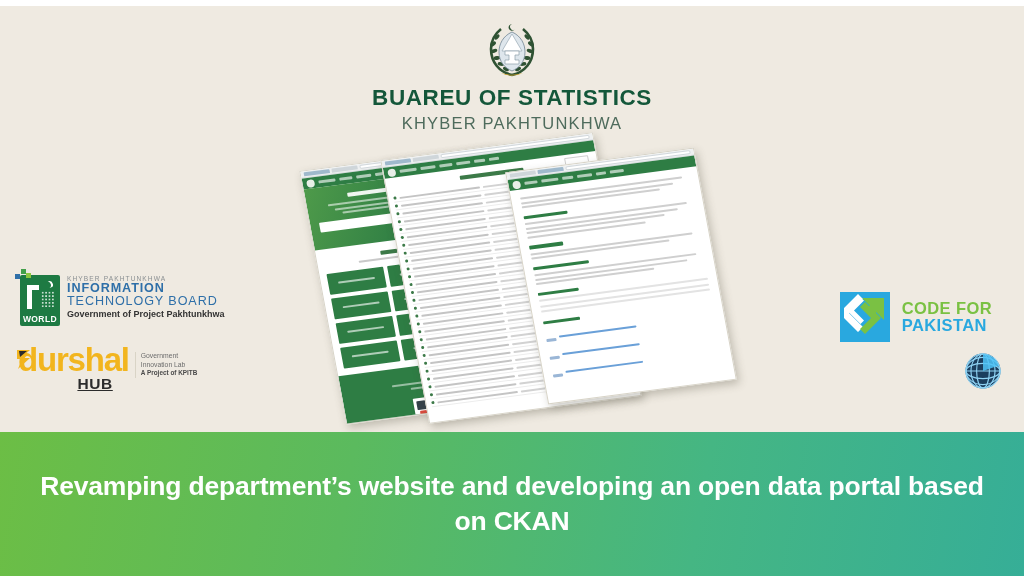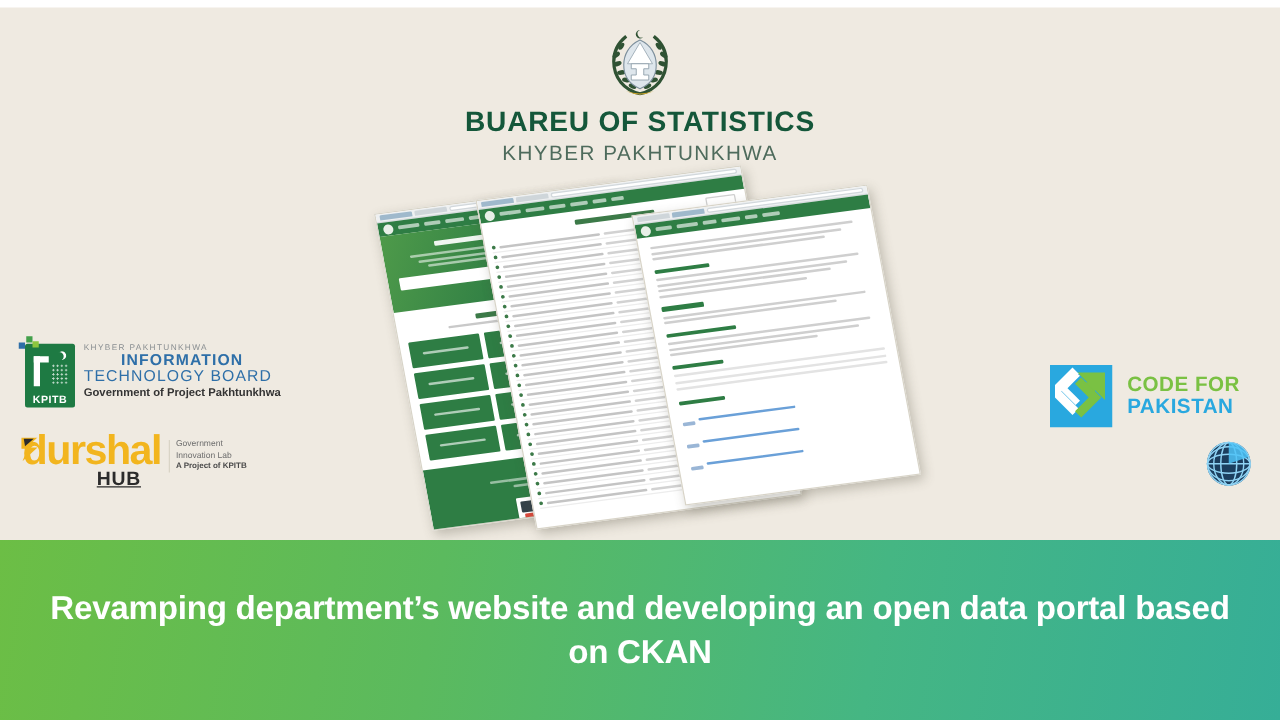--- a/index.html
+++ b/index.html
@@ -121,21 +121,21 @@
   .kpitb-f { position:absolute; left:13px; top:17px; width:13px; height:24px; }
   .kpitb-f::before{content:"";position:absolute;left:0;top:0;width:5px;height:24px;background:#fff;}
   .kpitb-f::after{content:"";position:absolute;left:0;top:0;width:12px;height:5px;background:#fff;}
   .kpitb-star { position:absolute; right:7px; top:13px; width:7px; height:7px;
                 border-radius:50%; box-shadow:inset -2.2px 0 0 #fff; transform:rotate(-18deg); }
   .kpitb-grid { position:absolute; right:5px; top:23px; width:14px; height:16px;
                 background-image:radial-gradient(rgba(255,255,255,.75) 35%, transparent 36%);
                 background-size:3.4px 3.4px; }
   .kpitb-txt { line-height:1.06; }
   .kpitb-t1 { font-size:6.6px; color:#8a8f92; letter-spacing:1.1px; }
-  .kpitb-t2 { font-size:12.6px; font-weight:bold; color:#2E6FA8; letter-spacing:.9px;text-align:center; }
+  .kpitb-t2 { font-size:12.6px; font-weight:bold; color:#2E6FA8; letter-spacing:.9px; }
   .kpitb-t3 { font-size:12.6px; font-weight:normal; color:#2E6FA8; letter-spacing:.9px; }
   .kpitb-t4 { font-size:9px; font-weight:bold; color:#333; letter-spacing:0; margin-top:1px; }
 
   .logo-durshal { position:absolute; left:18px; top:344px; display:flex; align-items:flex-start; gap:6px; }
   .dur-main { position:relative; }
   .dur-word { font-size:33px; font-weight:bold; color:#F2B51E; letter-spacing:-1.2px; line-height:.96; }
   .dur-arrow { position:absolute; left:-1px; top:6px; width:17px; height:19px; }
   .dur-hub { font-size:15.5px; font-weight:bold; color:#2b2b2b; letter-spacing:.6px;
              text-align:right; margin-top:-1px; padding-right:16px;text-decoration:underline; }
   .dur-side { border-left:1px solid #d9d4c6; padding-left:5px; margin-top:8px; line-height:1.28; }
@@ -526,21 +526,21 @@
     <div class="kpitb-mark">
       <div class="kpitb-sq"></div>
       <div class="kpitb-dots">
           <span class="d1"></span>
           <span class="d2"></span>
           <span class="d3"></span>
         </div>
       <div class="kpitb-f"></div>
       <div class="kpitb-star"></div>
       <div class="kpitb-grid"></div>
-      <div class="kpitb-label">KPITB</div>
+      <div class="kpitb-label">WORLD</div>
     </div>
     <div class="kpitb-txt">
       <div class="kpitb-t1">KHYBER PAKHTUNKHWA</div>
       <div class="kpitb-t2">INFORMATION</div>
       <div class="kpitb-t3">TECHNOLOGY BOARD</div>
       <div class="kpitb-t4">Government of Project Pakhtunkhwa</div>
     </div>
   </div>
 
   <div class="logo-durshal">

